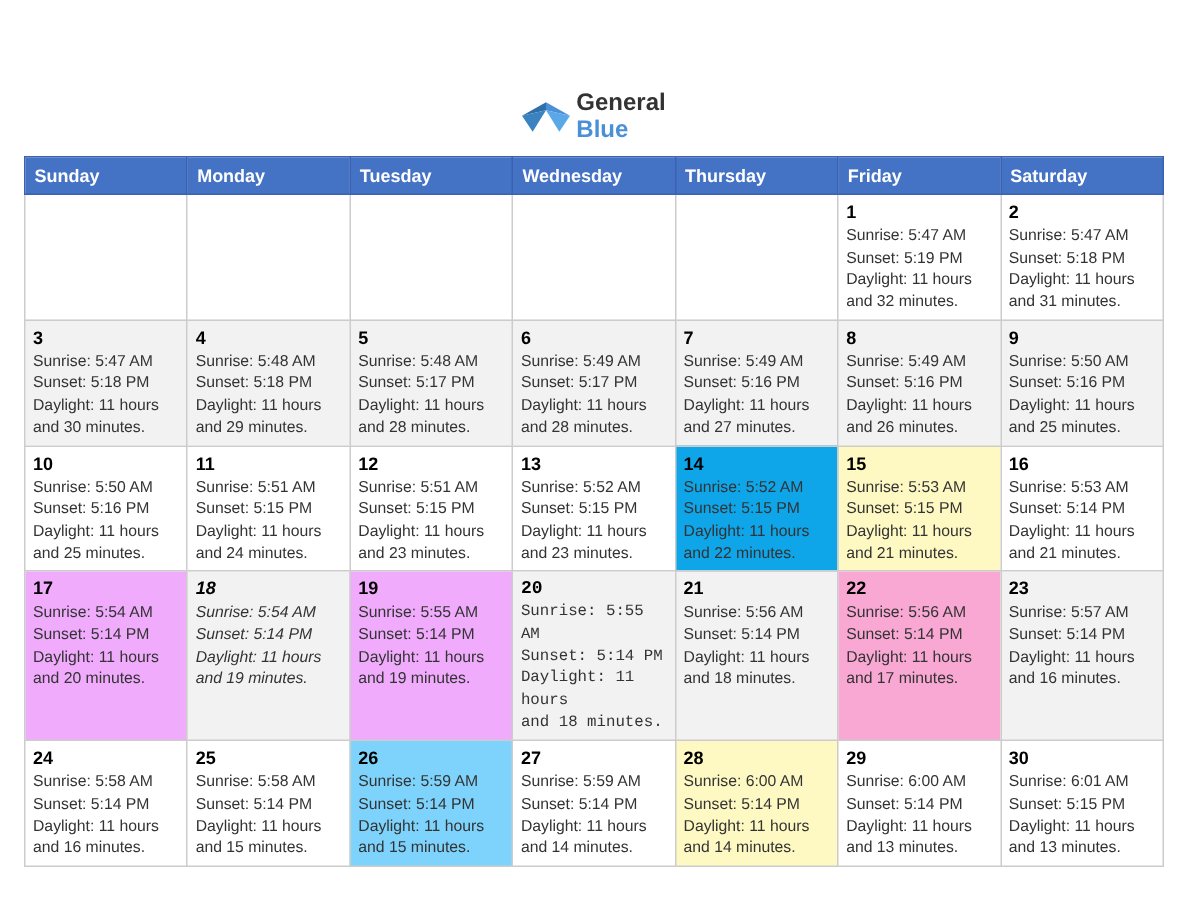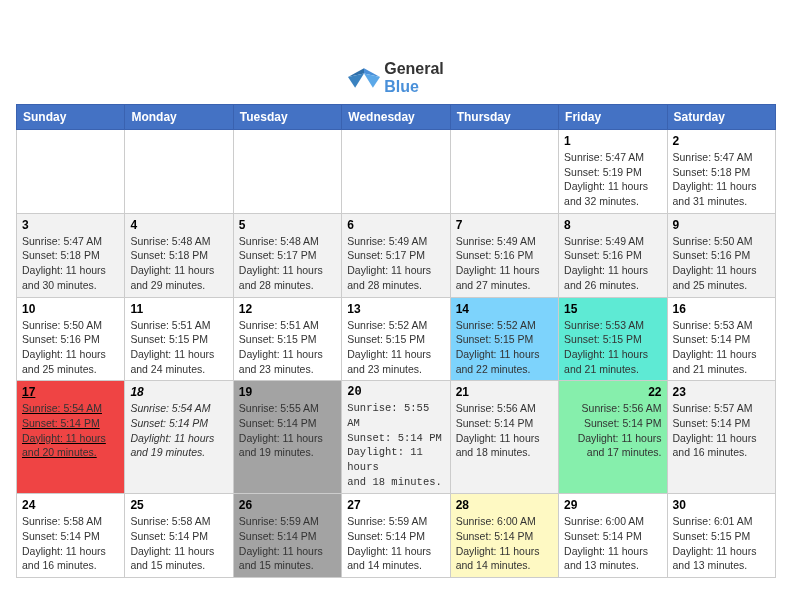--- a/index.html
+++ b/index.html
@@ -210,79 +210,79 @@
 Daylight: 11 hours
 and 23 minutes.</div>
         </td>
         <td style="background: rgb(255, 255, 255);">
           <div class="day-number">13</div>
           <div class="day-info" style="white-space: pre-line;">Sunrise: 5:52 AM
 Sunset: 5:15 PM
 Daylight: 11 hours
 and 23 minutes.</div>
         </td>
-        <td style="background: #7dd3fc;">
+        <td style="background: #0ea5e9;">
           <div class="day-number">14</div>
           <div class="day-info" style="white-space: pre-line;">Sunrise: 5:52 AM
 Sunset: 5:15 PM
 Daylight: 11 hours
 and 22 minutes.</div>
         </td>
-        <td style="background: #5eead4;">
+        <td style="background: #fef9c3;">
           <div class="day-number">15</div>
           <div class="day-info" style="white-space: pre-line;">Sunrise: 5:53 AM
 Sunset: 5:15 PM
 Daylight: 11 hours
 and 21 minutes.</div>
         </td>
         <td style="background: rgb(255, 255, 255);">
           <div class="day-number">16</div>
           <div class="day-info" style="white-space: pre-line;">Sunrise: 5:53 AM
 Sunset: 5:14 PM
 Daylight: 11 hours
 and 21 minutes.</div>
         </td>
       </tr>
       <tr>
-        <td style="background: #ef4444; text-decoration: underline;">
+        <td style="background: #f0abfc;">
           <div class="day-number">17</div>
           <div class="day-info" style="white-space: pre-line;">Sunrise: 5:54 AM
 Sunset: 5:14 PM
 Daylight: 11 hours
 and 20 minutes.</div>
         </td>
         <td style="background: rgb(242, 242, 242); font-style: italic;">
           <div class="day-number">18</div>
           <div class="day-info" style="white-space: pre-line;">Sunrise: 5:54 AM
 Sunset: 5:14 PM
 Daylight: 11 hours
 and 19 minutes.</div>
         </td>
-        <td style="background: #a3a3a3;">
+        <td style="background: #f0abfc;">
           <div class="day-number">19</div>
           <div class="day-info" style="white-space: pre-line;">Sunrise: 5:55 AM
 Sunset: 5:14 PM
 Daylight: 11 hours
 and 19 minutes.</div>
         </td>
         <td style="background: rgb(242, 242, 242); font-family: Liberation Mono, monospace;">
           <div class="day-number">20</div>
           <div class="day-info" style="white-space: pre-line;">Sunrise: 5:55 AM
 Sunset: 5:14 PM
 Daylight: 11 hours
 and 18 minutes.</div>
         </td>
         <td style="background: rgb(242, 242, 242);">
           <div class="day-number">21</div>
           <div class="day-info" style="white-space: pre-line;">Sunrise: 5:56 AM
 Sunset: 5:14 PM
 Daylight: 11 hours
 and 18 minutes.</div>
         </td>
-        <td style="background: #86efac; text-align: right;">
+        <td style="background: #f9a8d4;">
           <div class="day-number">22</div>
           <div class="day-info" style="white-space: pre-line;">Sunrise: 5:56 AM
 Sunset: 5:14 PM
 Daylight: 11 hours
 and 17 minutes.</div>
         </td>
         <td style="background: rgb(242, 242, 242);">
           <div class="day-number">23</div>
           <div class="day-info" style="white-space: pre-line;">Sunrise: 5:57 AM
 Sunset: 5:14 PM
@@ -298,21 +298,21 @@
 Daylight: 11 hours
 and 16 minutes.</div>
         </td>
         <td style="background: rgb(255, 255, 255); margin-left: 10px;">
           <div class="day-number">25</div>
           <div class="day-info" style="white-space: pre-line;">Sunrise: 5:58 AM
 Sunset: 5:14 PM
 Daylight: 11 hours
 and 15 minutes.</div>
         </td>
-        <td style="background: #a3a3a3;">
+        <td style="background: #7dd3fc;">
           <div class="day-number">26</div>
           <div class="day-info" style="white-space: pre-line;">Sunrise: 5:59 AM
 Sunset: 5:14 PM
 Daylight: 11 hours
 and 15 minutes.</div>
         </td>
         <td style="background: rgb(255, 255, 255);">
           <div class="day-number">27</div>
           <div class="day-info" style="white-space: pre-line;">Sunrise: 5:59 AM
 Sunset: 5:14 PM

